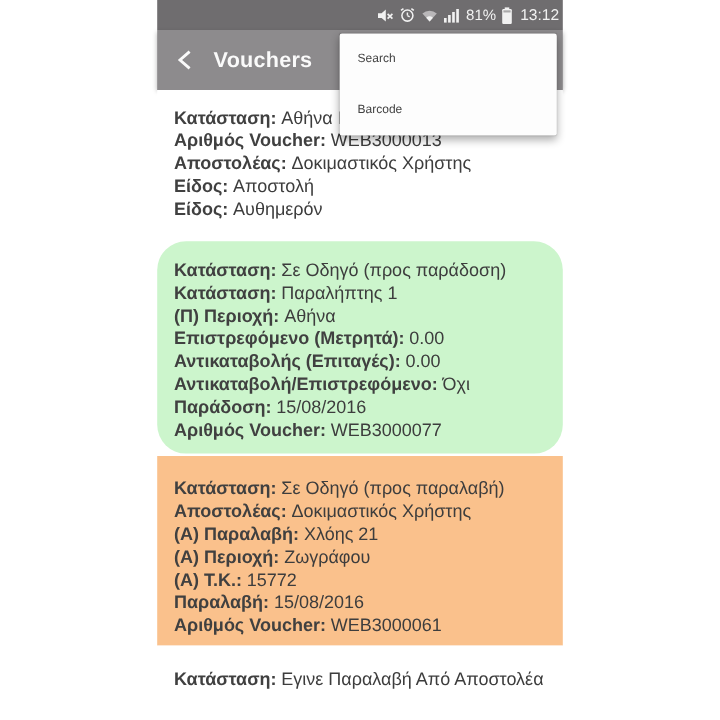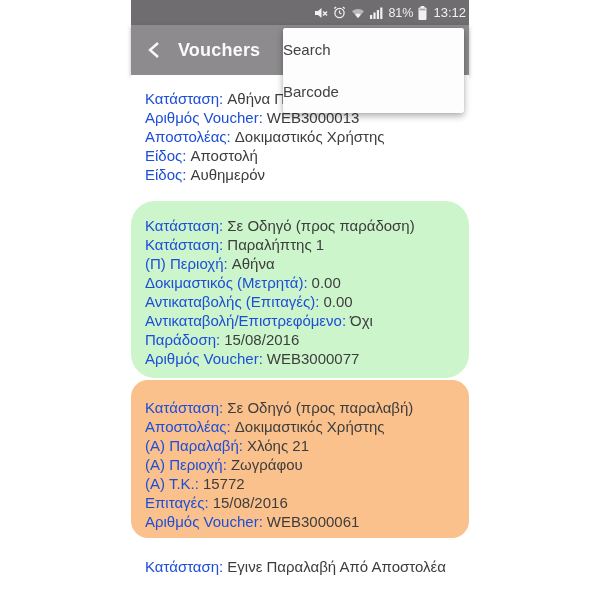--- a/index.html
+++ b/index.html
@@ -20,34 +20,34 @@
   .appbar{position:absolute;top:25px;left:0;width:100%;height:50px;background:#8d8b8d;
           display:flex;align-items:center;box-shadow:0 2px 4px rgba(0,0,0,0.28);}
   .back{margin-left:13px;width:20px;height:20px;display:flex;align-items:center;justify-content:center;cursor:pointer;}
   .appbar-title{margin-left:14px;font-size:18px;font-weight:bold;color:#fafafa;letter-spacing:0.2px;}
 
   
   .content{position:absolute;top:75px;left:0;width:100%;}
   .card{box-sizing:border-box;width:100%;font-size:15px;line-height:19px;}
   .card.white{background:#ffffff;}
   .card.green{background:#ccf5cc;}
-  .card.orange{background:#fac18c;border-radius:17px;}
+  .card.orange{background:#fac18c;}
   .card1{padding:14px 14px 17px 14px;}
   .card2{padding:15px 14px 10px 14px;margin-bottom:2px;border-radius:24px;}
   .card3{padding:18px 14px 7px 14px;}
   .card4{padding:19px 14px 0 14px;}
   .row{white-space:nowrap;}
-  .lbl{font-weight:normal;color:#1d4ed8;margin-right:4px;}
+  .lbl{font-weight:bold;color:#404040;margin-right:4px;}
   .val{color:#3d3d3d;}
 
   
   .menu{position:absolute;left:152px;top:28px;width:181px;height:85px;background:#fdfdfd;
         border-radius:2px;box-shadow:0 3px 7px rgba(0,0,0,0.32),0 0 1px rgba(0,0,0,0.2);
         display:flex;flex-direction:column;z-index:10;}
-  .menu-item{flex:1;display:flex;align-items:center;font-size:15px;
+  .menu-item{flex:1;display:flex;align-items:center;padding-left:15px;font-size:10px;
              color:#424242;cursor:pointer;}
 </style>
 </head>
 <body>
 
 <div class="canvas">
   <div class="screen">
 
     <div class="statusbar">
       <span class="sb-icon">
@@ -124,21 +124,21 @@
         <div class="row">
           <span class="lbl">Κατάσταση:</span><span class="val">Σε Οδηγό (προς παράδοση)</span>
         </div>
         <div class="row">
           <span class="lbl">Κατάσταση:</span><span class="val">Παραλήπτης 1</span>
         </div>
         <div class="row">
           <span class="lbl">(Π) Περιοχή:</span><span class="val">Αθήνα</span>
         </div>
         <div class="row">
-          <span class="lbl">Δοκιμαστικός (Μετρητά):</span><span class="val">0.00</span>
+          <span class="lbl">Επιστρεφόμενο (Μετρητά):</span><span class="val">0.00</span>
         </div>
         <div class="row">
           <span class="lbl">Αντικαταβολής (Επιταγές):</span><span class="val">0.00</span>
         </div>
         <div class="row">
           <span class="lbl">Αντικαταβολή/Επιστρεφόμενο:</span><span class="val">Όχι</span>
         </div>
         <div class="row">
           <span class="lbl">Παράδοση:</span><span class="val">15/08/2016</span>
         </div>
@@ -157,21 +157,21 @@
         <div class="row">
           <span class="lbl">(Α) Παραλαβή:</span><span class="val">Χλόης 21</span>
         </div>
         <div class="row">
           <span class="lbl">(Α) Περιοχή:</span><span class="val">Ζωγράφου</span>
         </div>
         <div class="row">
           <span class="lbl">(Α) Τ.Κ.:</span><span class="val">15772</span>
         </div>
         <div class="row">
-          <span class="lbl">Επιταγές:</span><span class="val">15/08/2016</span>
+          <span class="lbl">Παραλαβή:</span><span class="val">15/08/2016</span>
         </div>
         <div class="row">
           <span class="lbl">Αριθμός Voucher:</span><span class="val">WEB3000061</span>
         </div>
       </div>
 
       <div class="card white card4">
         <div class="row">
           <span class="lbl">Κατάσταση:</span><span class="val">Εγινε Παραλαβή Από Αποστολέα</span>
         </div>

